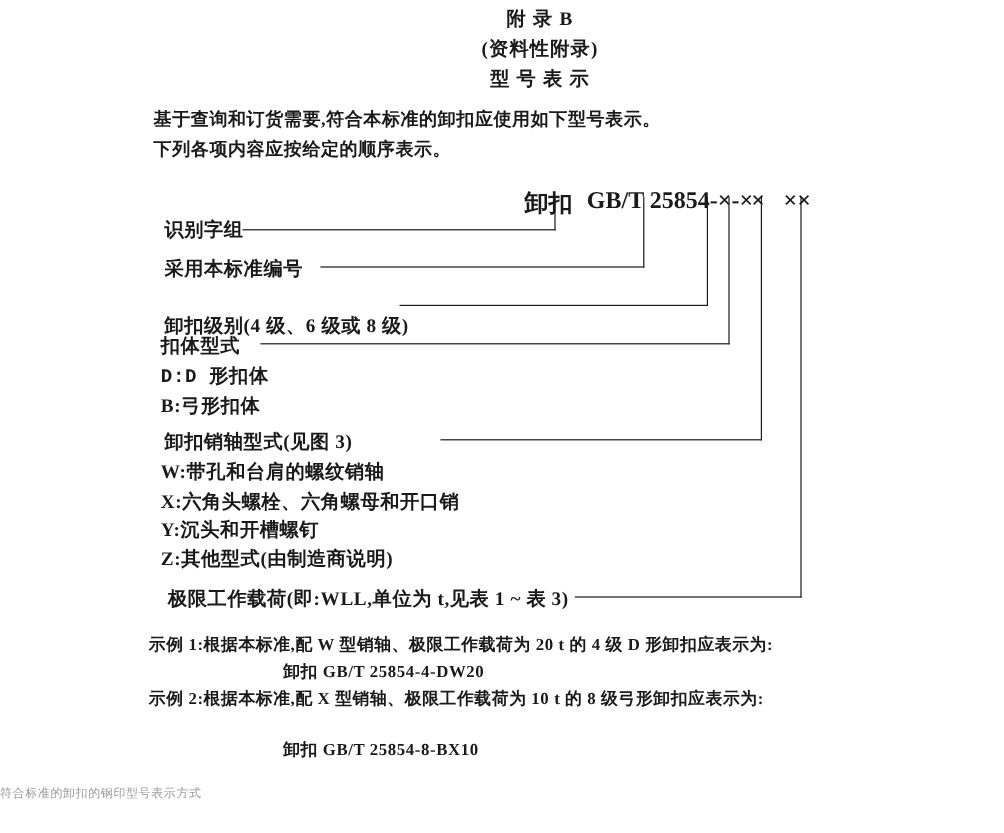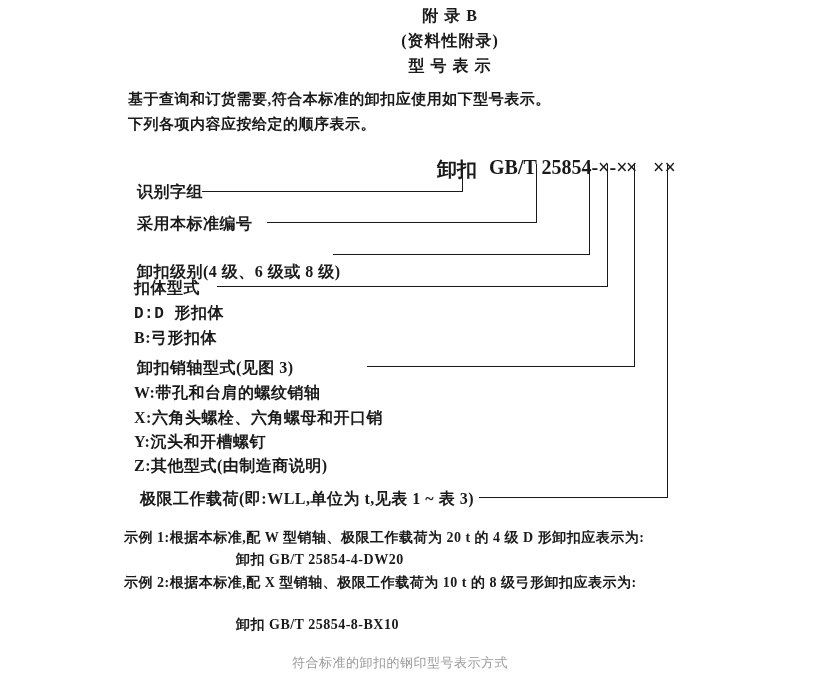--- a/index.html
+++ b/index.html
@@ -64,24 +64,23 @@
   
   .example { font-size: 14px; letter-spacing: 0.5px; }
   .ex1d { left: 124px; top: 529px; }
   .ex1c { left: 236px; top: 551px; }
   .ex2d { left: 124px; top: 574px; }
   .ex2c { left: 236px; top: 596px; margin-top: 20px; }
 
   
   .caption {
     left: 0; top: 654px; width: 800px;
-    text-align: center;
     font-family: Liberation Mono, monospace;
     font-weight: 400;
-    font-size: 13px;
+    font-size: 10px;
     color: #9b9b9b;
     letter-spacing: 0.5px;
   }
 </style>
 </head>
 <body>
 
 <div class="doc">
 
   <div class="abs hdr hdr1">附 录 B</div>

